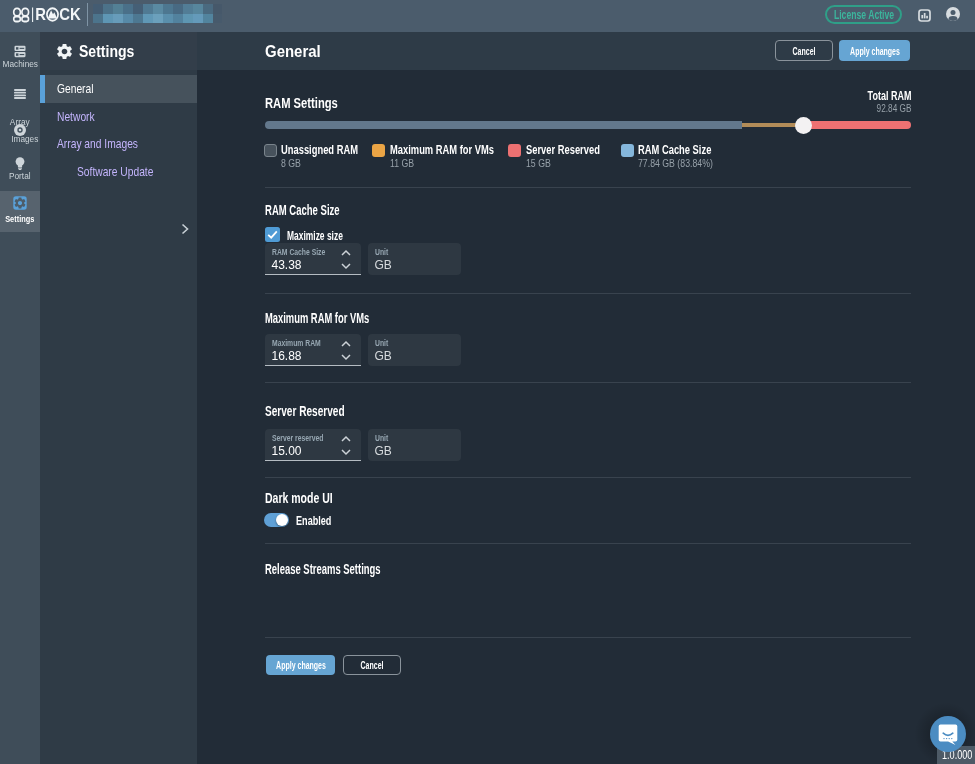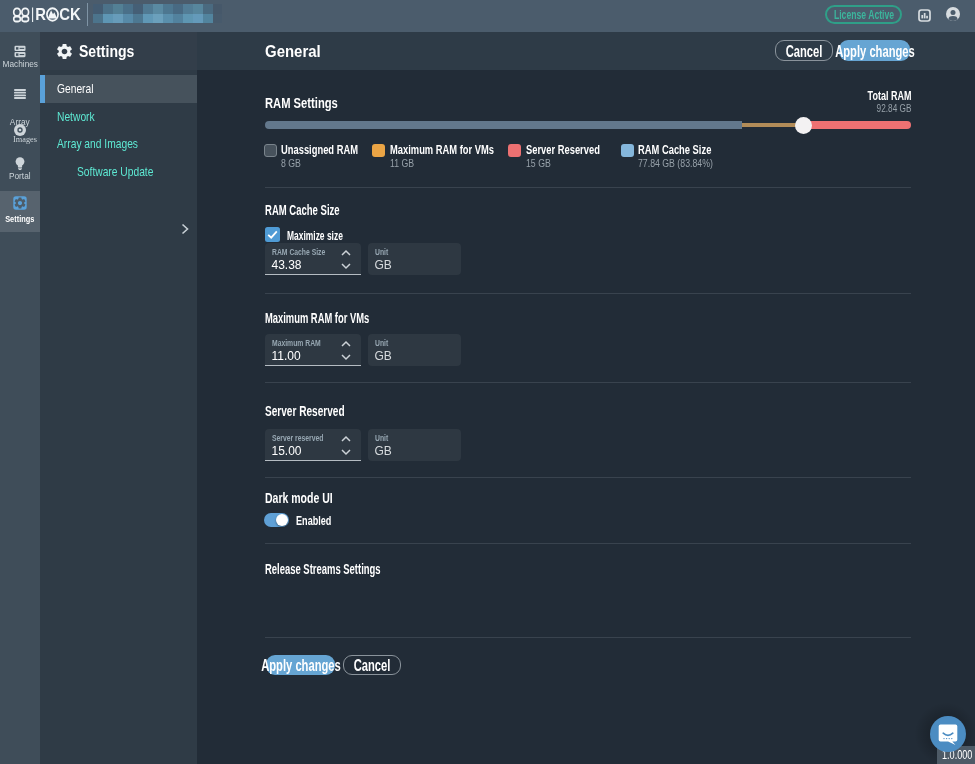--- a/index.html
+++ b/index.html
@@ -19,29 +19,29 @@
   text-align:center; line-height:15px; }
 
 
 #rail { left:0; top:32px; width:40px; height:732px; background:#3f4d59; }
 .rlabel { width:40px; text-align:center; color:#ccd4d9; font-size:9px; }
 #railactive { left:0; top:191px; width:40px; height:41px; background:#57636e; }
 
 
 #submenu { left:40px; top:32px; width:157px; height:732px; background:#2f3b46; }
 #smhead { left:79px; top:42px; color:#fff; font-weight:bold; font-size:16.5px; }
-.smitem { left:57px; width:132px; height:28px; color:#5eead4; font-size:13.5px;
+.smitem { left:57px; width:132px; height:28px; color:#c4b5fd; font-size:13.5px;
   line-height:28px; }
 #smactive { left:40px; top:75px; width:157px; height:28px; background:#46525c; }
 #smbar { left:40px; top:75px; width:5px; height:28px; background:#5aa1d9; }
 
 
 #band { left:197px; top:32px; width:778px; height:38px; background:#2e3b47; }
 #bandtitle { left:265px; top:42px; color:#fff; font-size:17px; font-weight:bold; }
-.btn { height:21px; border-radius:9px; font-size:16px; font-weight:bold;
+.btn { height:21px; border-radius:4px; font-size:10px; font-weight:bold;
   color:#fff; text-align:center; line-height:21px; white-space:nowrap; }
 .bt { position:absolute; left:50%; top:50%;
   transform:translate(-50%,-50%) scaleX(.7); white-space:nowrap; }
 .btn-outline { border:1px solid #8a939b; line-height:19px; }
 .btn-blue { background:#66a5d3; }
 
 
 .sectitle { left:265px; color:#fff; font-size:14px; font-weight:bold; }
 .divider { left:265px; width:646px; height:1px; background:#39434e; }
 .mut { color:#97a1a9; }
@@ -180,21 +180,21 @@
     </svg>
   </div>
   <div class="abs rlabel" style="left:0; top:98px;margin-top:19px;"><span class="tc" style="transform:scaleX(.92);">Array</span></div>
   <div class="abs" style="left:14px; top:122px;">
     <svg width="12" height="12" viewBox="0 0 12 12">
       <circle cx="6" cy="6" r="6" fill="#ced5da"></circle>
       <circle cx="6" cy="6" r="2.7" fill="#41505c"></circle>
       <circle cx="6" cy="6" r="1.3" fill="#ced5da"></circle>
     </svg>
   </div>
-  <div class="abs rlabel" style="left:5px; top:133.5px;font-family:Liberation Serif, serif;"><span class="tc" style="transform:scaleX(.92);">Images</span></div>
+  <div class="abs rlabel" style="left:5px; top:133.5px;"><span class="tc" style="transform:scaleX(.92);">Images</span></div>
   <div class="abs" style="left:14.5px; top:155.5px;">
     <svg width="10" height="13" viewBox="0 0 10 13">
       <circle cx="5" cy="4.6" r="4.4" fill="#ced5da"></circle>
       <rect x="2.9" y="7.6" width="4.2" height="2.6" fill="#ced5da"></rect>
       <rect x="3" y="10.6" width="4" height="1.1" rx="0.5" fill="#ced5da"></rect>
       <rect x="3.5" y="12" width="3" height="1" rx="0.5" fill="#ced5da"></rect>
     </svg>
   </div>
   <div class="abs rlabel" style="left:0; top:171px;"><span class="tc" style="transform:scaleX(.92);">Portal</span></div>
   <div class="abs" style="left:13px; top:195.5px;">
@@ -283,21 +283,21 @@
   </div>
   <div class="abs field" style="left:368px; top:243px; width:93px; border-radius:4px;">
     <span class="flabel"><span class="t">Unit</span></span>
     <span class="fval" style="color:#d6dadd;">GB</span>
   </div>
 
   <div class="abs divider" style="top:293px;"></div>
   <div class="abs sectitle" style="top:310px;"><span class="t" style="transform:scaleX(.67);">Maximum RAM for VMs</span></div>
   <div class="abs field" style="left:265px; top:334px;">
     <span class="flabel"><span class="t">Maximum RAM</span></span>
-    <span class="fval">11.00</span>
+    <span class="fval">16.88</span>
     <svg class="spin" width="10" height="24" viewBox="0 0 10 24">
       <polyline points="1,8 5,4 9,8" fill="none" stroke="#ccd2d7" stroke-width="1.5"></polyline>
       <polyline points="1,17 5,21 9,17" fill="none" stroke="#ccd2d7" stroke-width="1.5"></polyline>
     </svg>
     <span class="underline"></span>
   </div>
   <div class="abs field" style="left:368px; top:334px; width:93px; border-radius:4px;">
     <span class="flabel"><span class="t">Unit</span></span>
     <span class="fval" style="color:#d6dadd;">GB</span>
   </div>

